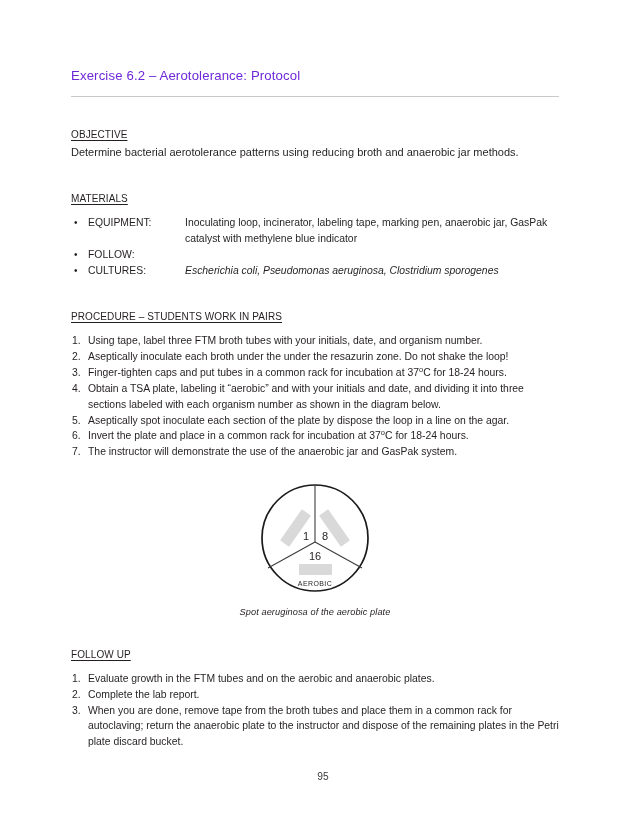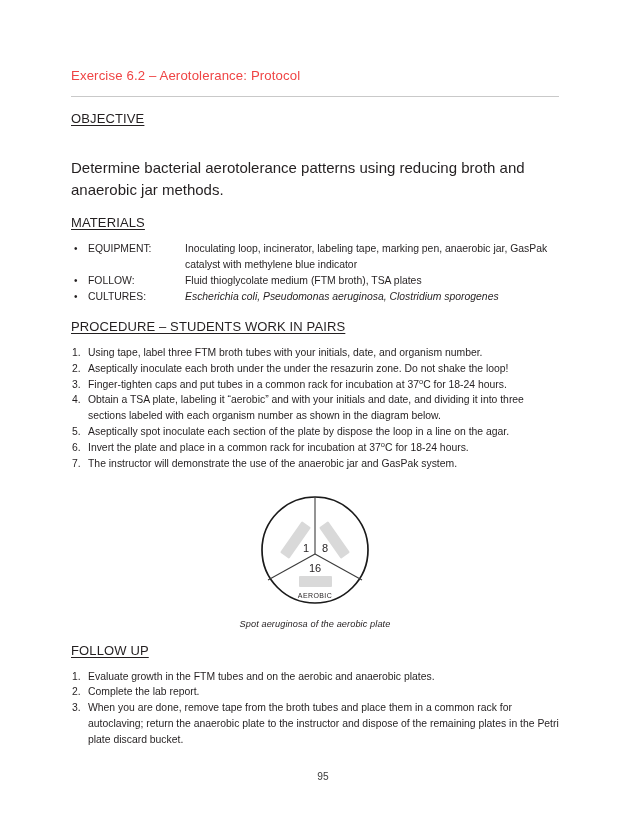--- a/index.html
+++ b/index.html
@@ -26,42 +26,42 @@
   .content {
     position: absolute;
     left: 71px;
     top: 68px;
     width: 488px;
   }
 
   
   .doc-title {
     font-size: 13.2px;
-    color: #ef4444;
+    color: #6d28d9;
     letter-spacing: 0.01em;
     white-space: nowrap;
   }
   .title-rule {
     margin-top: 13px;
     border-top: 1px solid #c9c9c9;
     height: 0;
     width: 488px;
   }
 
   
   .section-head {
-    font-size: 13px;
+    font-size: 10px;
     text-decoration: underline;
     text-underline-offset: 2px;
     letter-spacing: 0.01em;
-    margin-top: 14px;
+    margin-top: 32px;
   }
   .para {
-    font-size: 15px;
-    margin-top: 31px;
+    font-size: 11px;
+    margin-top: 5px;
     line-height: 1.45;
   }
 
   
   .materials {
     margin-top: 11px;
   }
   .mat-row {
     display: flex;
     align-items: flex-start;
@@ -159,21 +159,20 @@
 
       <div class="mat-row">
         <span class="mat-bullet">•</span>
         <span class="mat-label">EQUIPMENT:</span>
         <span class="mat-value">Inoculating loop, incinerator, labeling tape, marking pen, anaerobic jar, GasPak catalyst with methylene blue indicator</span>
       </div>
 
       <div class="mat-row">
         <span class="mat-bullet">•</span>
         <span class="mat-label">FOLLOW:</span>
-        <span class="mat-value">Fluid thioglycolate medium (FTM broth), TSA plates</span>
       </div>
 
       <div class="mat-row">
         <span class="mat-bullet">•</span>
         <span class="mat-label">CULTURES:</span>
         <span class="mat-value ital">Escherichia coli, Pseudomonas aeruginosa, Clostridium sporogenes</span>
       </div>
 
     </div>
 

